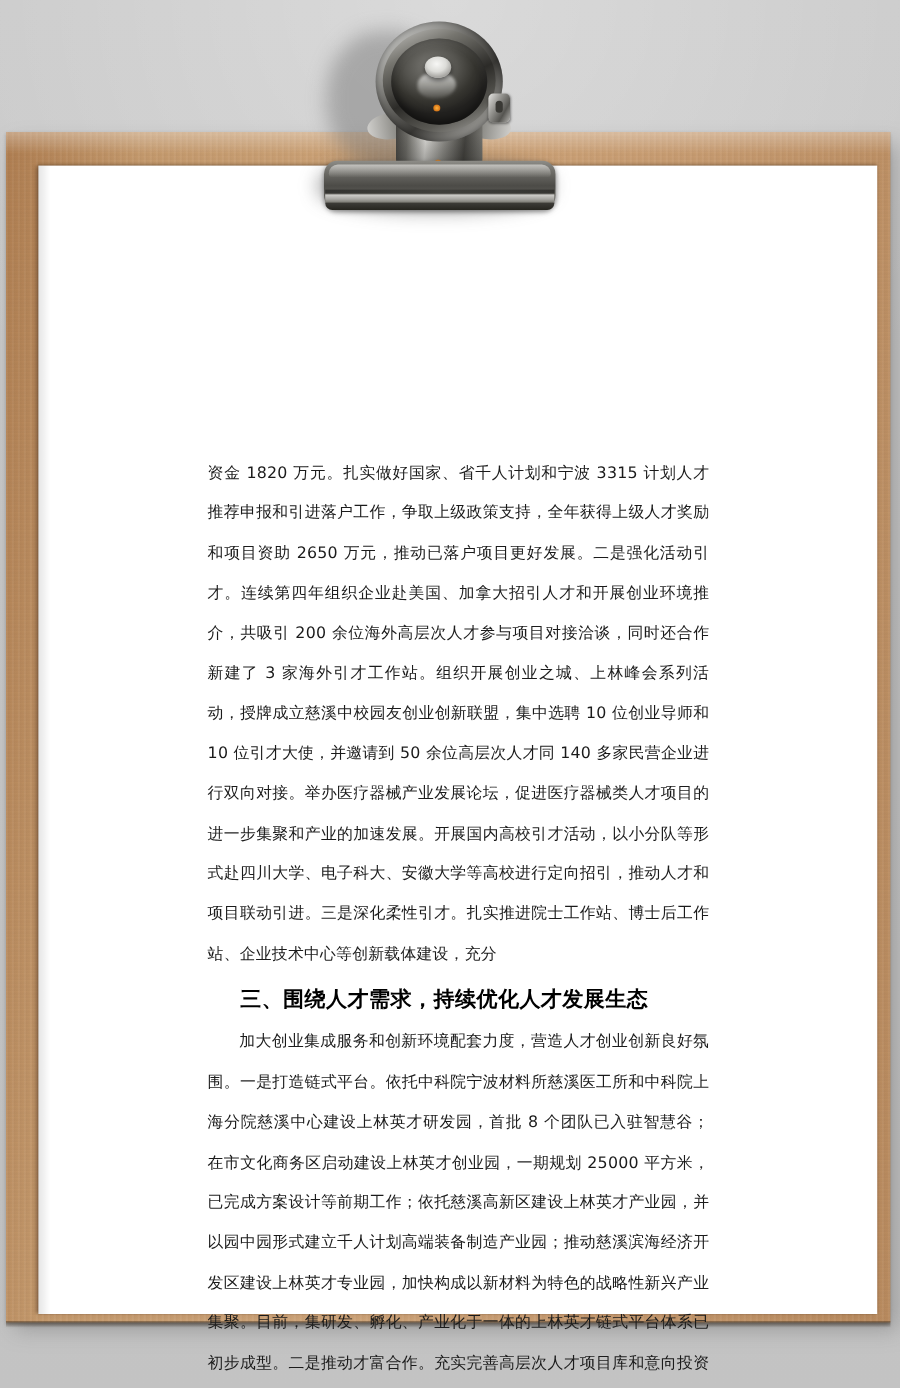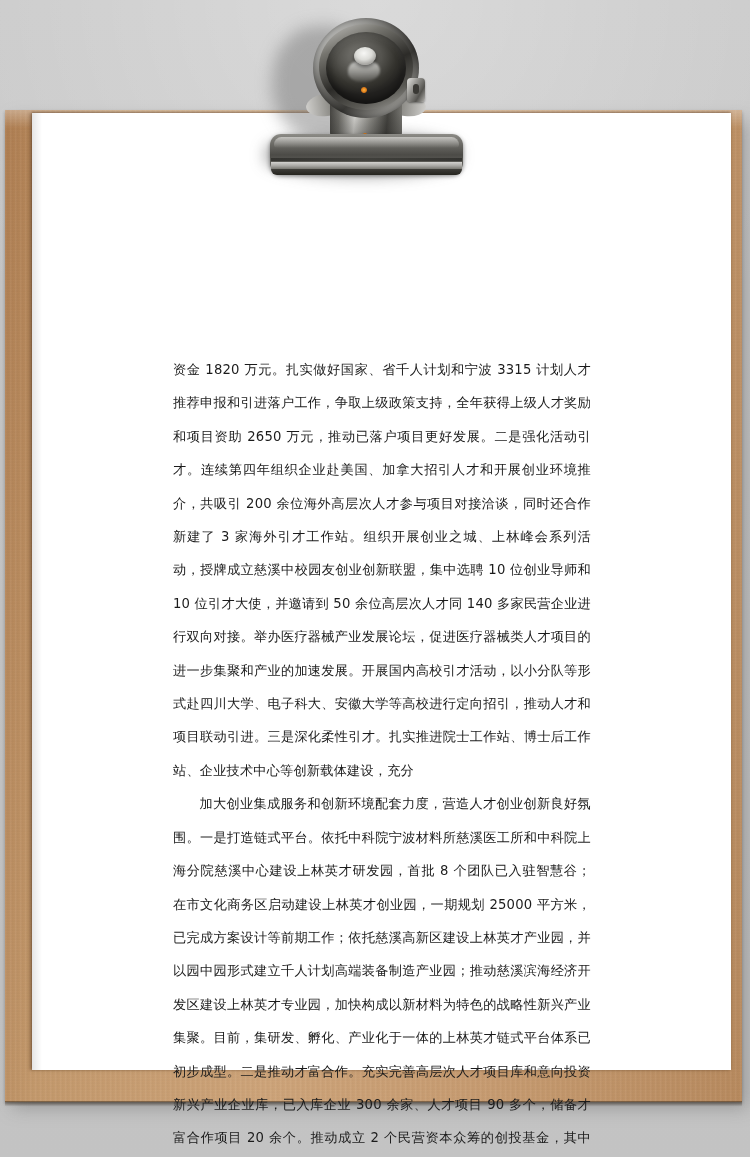--- a/index.html
+++ b/index.html
@@ -72,21 +72,21 @@
     left: 0; bottom: -4px;
     width: 100%; height: 5px;
     background: linear-gradient(180deg, rgba(60,45,30,0.55), rgba(60,45,30,0.05));
     pointer-events: none;
   }
 
   
   .paper {
     position: absolute;
     left: 27px;
-    top: 3px;
+    top: 28px;
     width: 699px;
     height: 957px;
     background: #ffffff;
     box-shadow: -2px 0 3px rgba(70,45,25,0.45), 0 -1px 2px rgba(70,45,25,0.30);
   }
   .paper-inner-shade {
     position: absolute;
     left: 0; top: 0;
     width: 10px; height: 100%;
     background: linear-gradient(90deg, rgba(0,0,0,0.10), rgba(0,0,0,0));
@@ -339,20 +339,21 @@
   <div class="clipboard">
     <div class="clipboard-grain"></div>
     <div class="clipboard-topsheen"></div>
     <div class="clipboard-bottomedge"></div>
 
     <div class="paper">
       <div class="paper-inner-shade"></div>
 
       <div class="doc">
         <p>资金 1820 万元。扎实做好国家、省千人计划和宁波 3315 计划人才推荐申报和引进落户工作，争取上级政策支持，全年获得上级人才奖励和项目资助 2650 万元，推动已落户项目更好发展。二是强化活动引才。连续第四年组织企业赴美国、加拿大招引人才和开展创业环境推介，共吸引 200 余位海外高层次人才参与项目对接洽谈，同时还合作新建了 3 家海外引才工作站。组织开展创业之城、上林峰会系列活动，授牌成立慈溪中校园友创业创新联盟，集中选聘 10 位创业导师和 10 位引才大使，并邀请到 50 余位高层次人才同 140 多家民营企业进行双向对接。举办医疗器械产业发展论坛，促进医疗器械类人才项目的进一步集聚和产业的加速发展。开展国内高校引才活动，以小分队等形式赴四川大学、电子科大、安徽大学等高校进行定向招引，推动人才和项目联动引进。三是深化柔性引才。扎实推进院士工作站、博士后工作站、企业技术中心等创新载体建设，充分</p>
+        <h2>三、围绕人才需求，持续优化人才发展生态</h2>
         <p class="indent">加大创业集成服务和创新环境配套力度，营造人才创业创新良好氛围。一是打造链式平台。依托中科院宁波材料所慈溪医工所和中科院上海分院慈溪中心建设上林英才研发园，首批 8 个团队已入驻智慧谷；在市文化商务区启动建设上林英才创业园，一期规划 25000 平方米，已完成方案设计等前期工作；依托慈溪高新区建设上林英才产业园，并以园中园形式建立千人计划高端装备制造产业园；推动慈溪滨海经济开发区建设上林英才专业园，加快构成以新材料为特色的战略性新兴产业集聚。目前，集研发、孵化、产业化于一体的上林英才链式平台体系已初步成型。二是推动才富合作。充实完善高层次人才项目库和意向投资新兴产业企业库，已入库企业 300 余家、人才项目 90 多个，储备才富合作项目 20 余个。推动成立 2 个民营资本众筹的创投基金，其中总规模 5 亿元的甬潮创投基金落户留创园；一期资金规模 1.1 亿元的极地熔岩上林创投基金落户掌起镇。引导成立了慈溪创客空间微信群，集聚创客 320 余人，推动企业家和人才线上交流、线下合作，为创客搭建了交流合作、共赢发展的新型平台。三是优化人才服务。制定出台《人才住房保障暂行办法》、《高层次人才</p>
       </div>
     </div>
   </div>
 
   <div class="clip">
     <div class="clip-head-shadow"></div>
     <div class="clip-drop-shadow"></div>
 
     <div class="clip-wing-left"></div>

